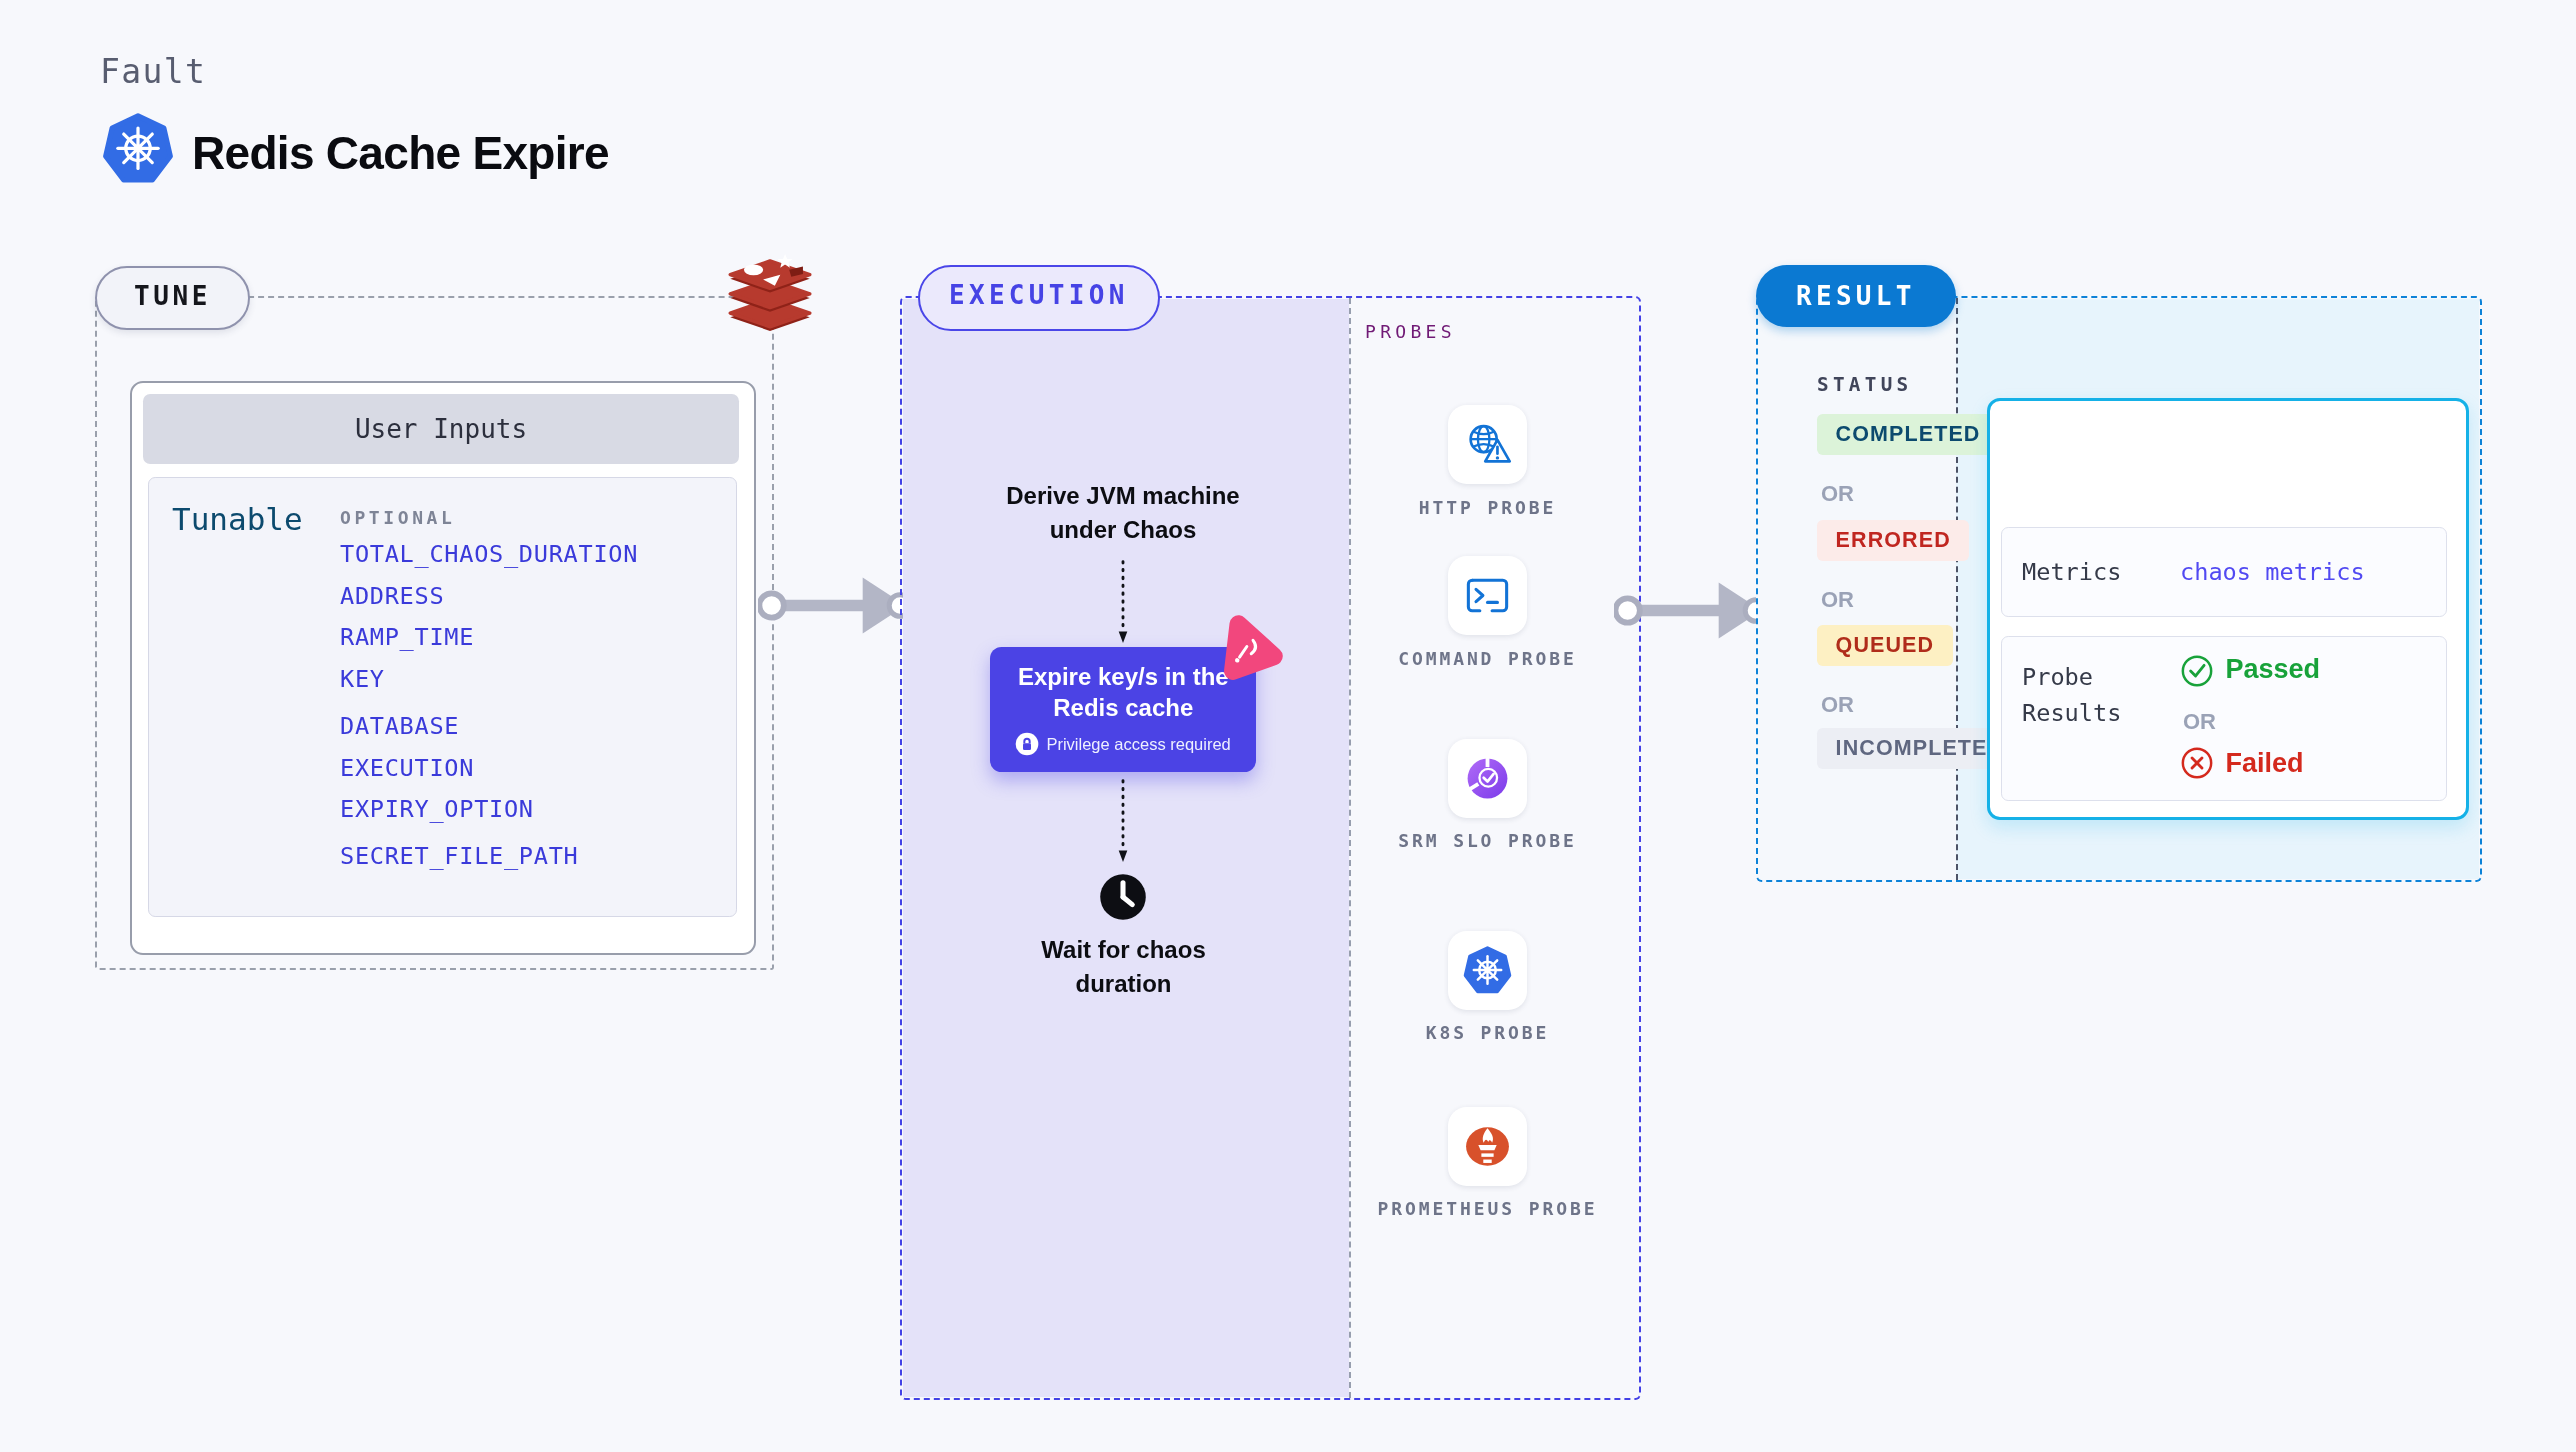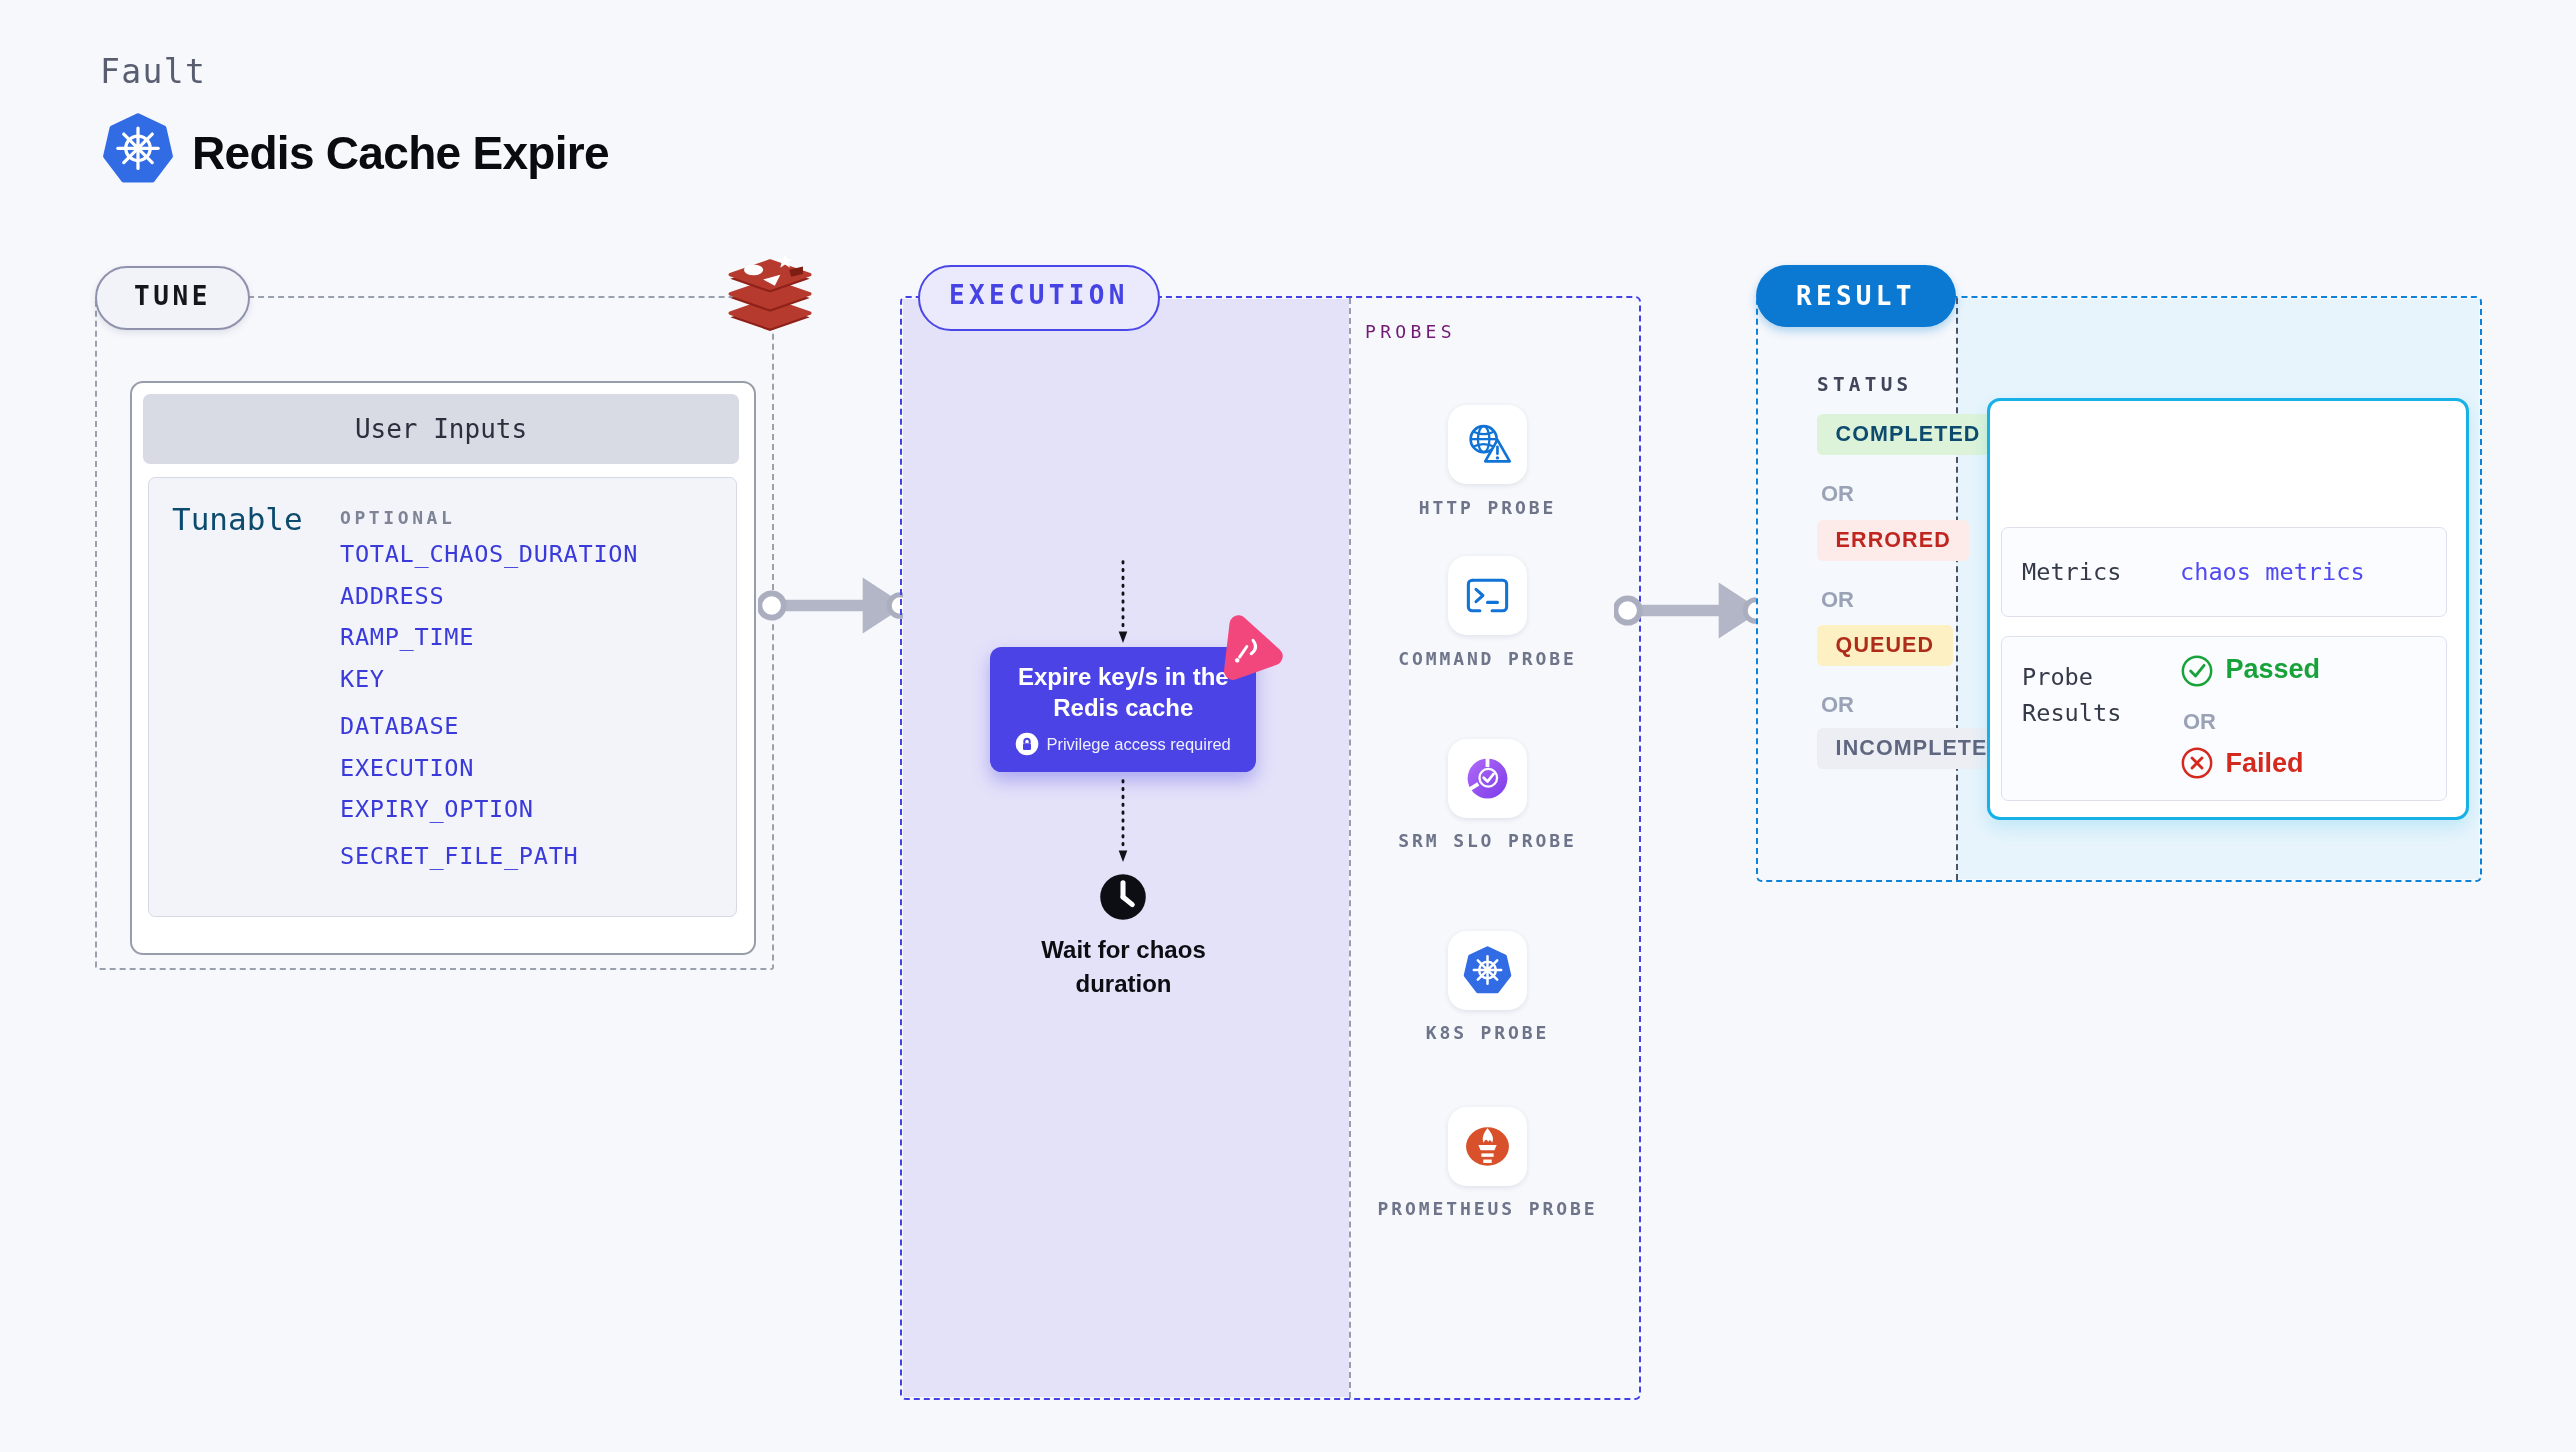--- a/index.html
+++ b/index.html
@@ -98,20 +98,21 @@
   </div>
 
   <div class="abs" style="left:900px;top:296px;width:737px;height:1100px;border:2.9px dashed #4341e6;border-radius:5.7px;">
     <div style="position:absolute;left:0.7px;top:0.7px;bottom:0.7px;width:446px;background:#e4e2f9;"></div>
     <div style="position:absolute;left:447px;top:0;bottom:0;border-left:2.1px dashed #979eae;"></div>
   </div>
   <div class="pill" style="left:918px;top:265px;height:62px;line-height:57px;padding:0 29px;font-size:26px;
        letter-spacing:4.3px;color:#4643e5;background:#ebe9fc;border:2.9px solid #4a46e8;">EXECUTION</div>
   <div class="abs seclabel" style="left:1365px;top:321px;font-size:18px;">PROBES</div>
 
+  <div class="steptext" style="left:994px;top:479px;width:258px;">Derive JVM machine under Chaos</div>
 
   <div class="vconn" style="left:1118px;top:560px;">
     <svg width="10" height="86" viewBox="0 0 14 120">
       <line x1="7" y1="2" x2="7" y2="100" stroke="#101218" stroke-width="4" stroke-dasharray="2 9" stroke-linecap="round"></line>
       <polygon points="1,100 13,100 7,116" fill="#101218"></polygon>
     </svg>
   </div>
 
   <div class="abs" style="left:990px;top:647px;width:266px;height:125px;background:#4b43e5;border-radius:11.5px;
        box-shadow:0 8.6px 18.6px rgba(75,67,229,.35);">

